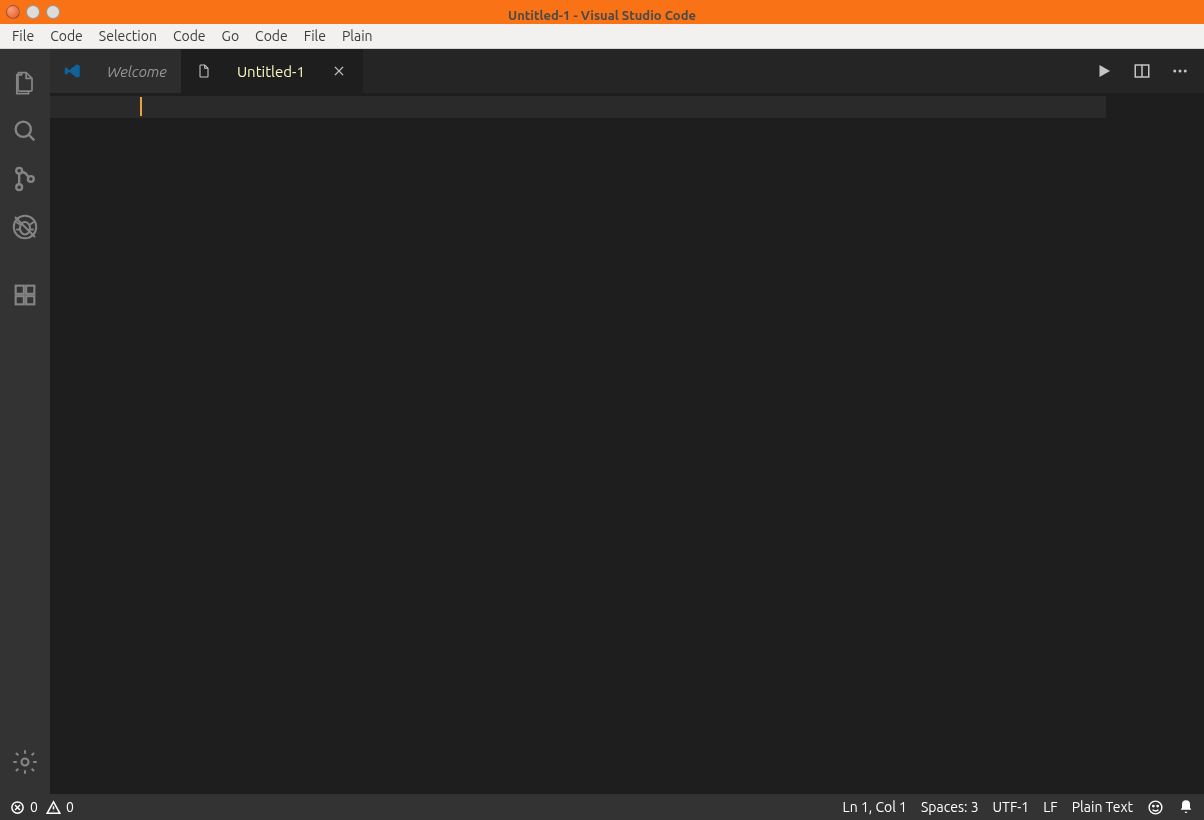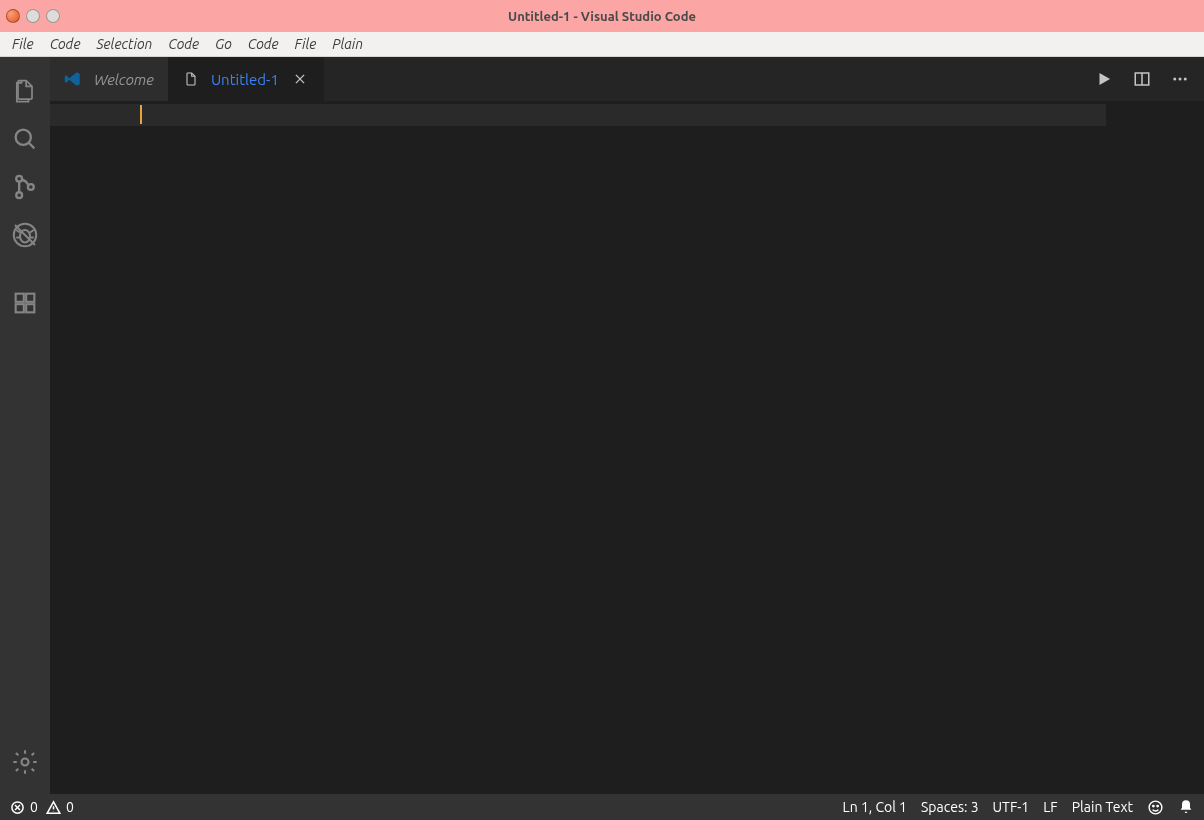--- a/index.html
+++ b/index.html
@@ -10,24 +10,23 @@
   height: 820px;
   overflow: hidden;
   background: #f2f1f0;
   display: flex;
   flex-direction: column;
 }
 
 
 .titlebar {
   height: 24px;
-  background: #fca5a5;
-  display: flex;
-  align-items: center;
-  padding: 16px 6px;
+  background: #f97316;
+  display: flex;
+  padding: 8px 6px;
   position: relative;
 }
 .titlebar-buttons {
   display: flex;
   gap: 6px;
   align-items: center;
 }
 .tb-btn {
   width: 14px; height: 14px; border-radius: 50%;
   border: 1px solid rgba(0,0,0,0.3);
@@ -49,21 +48,20 @@
 
 .menubar {
   height: 25px;
   background: #f2f1f0;
   display: flex;
   align-items: center;
   padding: 0 4px;
   border-bottom: 1px solid #d6d3d0;
   font-size: 14px;
   color: #3c3c3c;
-  font-style: italic;
 }
 .menubar-item {
   padding: 2px 8px;
   cursor: default;
 }
 
 
 .app {
   flex: 1;
   display: flex;
@@ -105,28 +103,28 @@
   height: 44px;
   background: #252526;
   display: flex;
   align-items: stretch;
   color: #969696;
 }
 .tab {
   display: flex;
   align-items: center;
   padding: 0 14px;
-  gap: 12px;
+  gap: 25px;
   font-size: 15px;
   cursor: pointer;
   border-right: 1px solid #1e1e1e;
   background: #2d2d2d;
 }
 .tab.inactive { background: #2d2d2d; color: #969696; font-style: italic; }
-.tab.active { background: #1e1e1e; color: #3b82f6; }
+.tab.active { background: #1e1e1e; color: #fef9c3; }
 .tab-close { width: 18px; height:18px; display:flex; align-items:center; justify-content:center; color:#c5c5c5; font-size:15px; }
 .tabs-spacer { flex: 1; }
 .tabs-actions {
   display: flex;
   align-items: center;
   gap: 14px;
   padding-right: 12px;
   color: #c5c5c5;
 }
 .tabs-action { width: 24px; height: 24px; display:flex; align-items:center; justify-content:center; cursor:pointer; }

